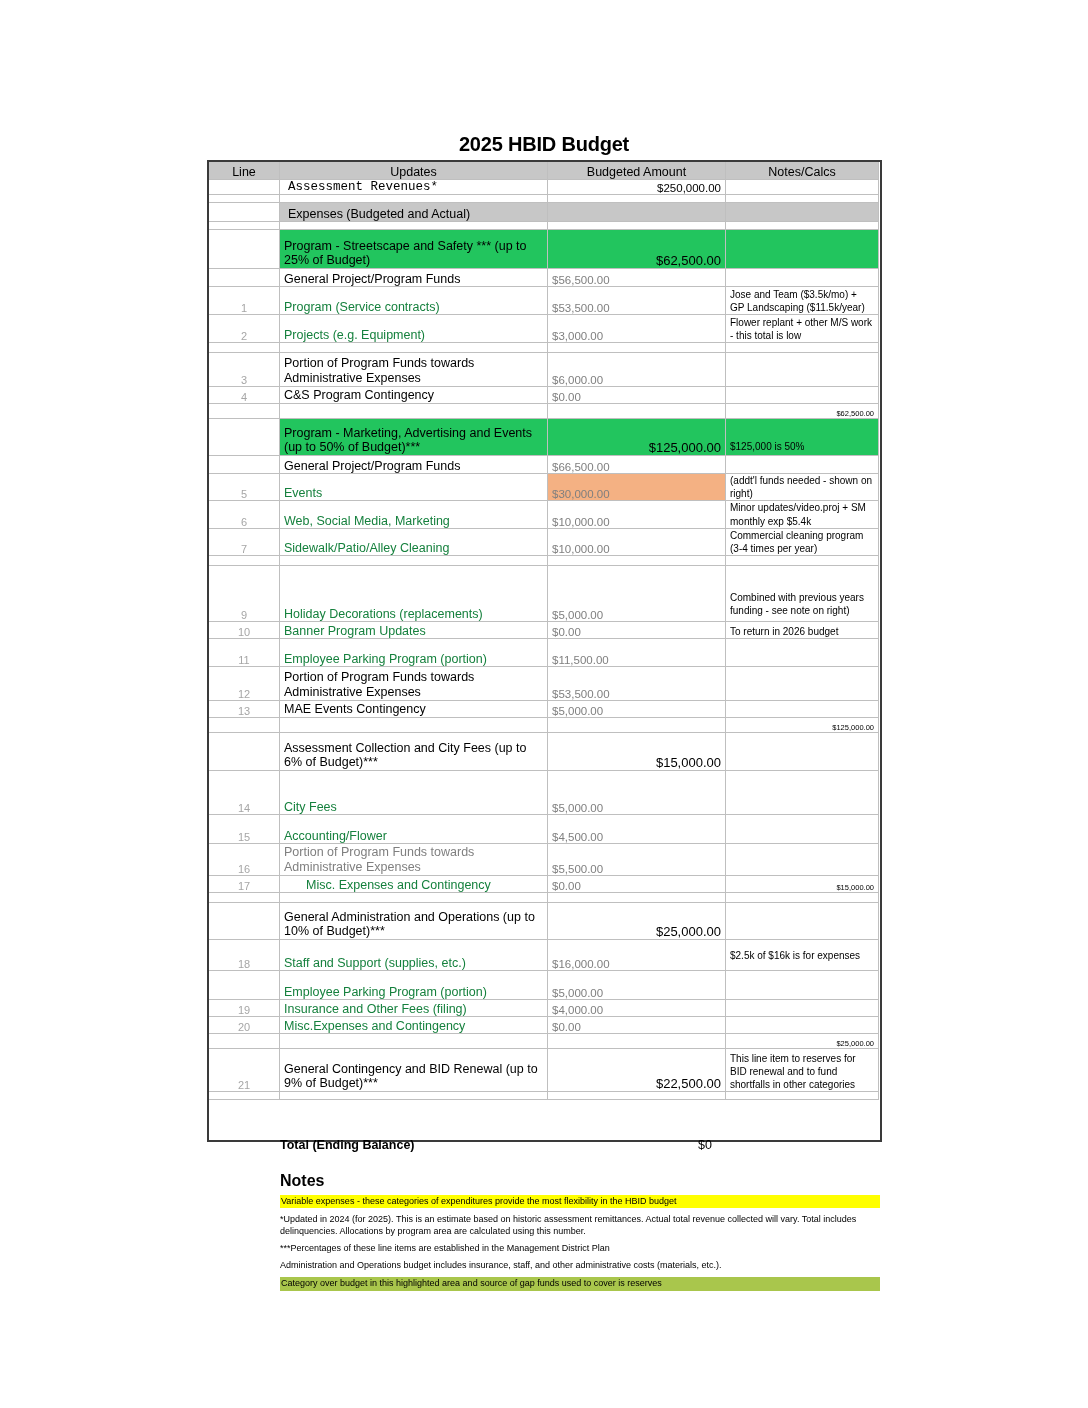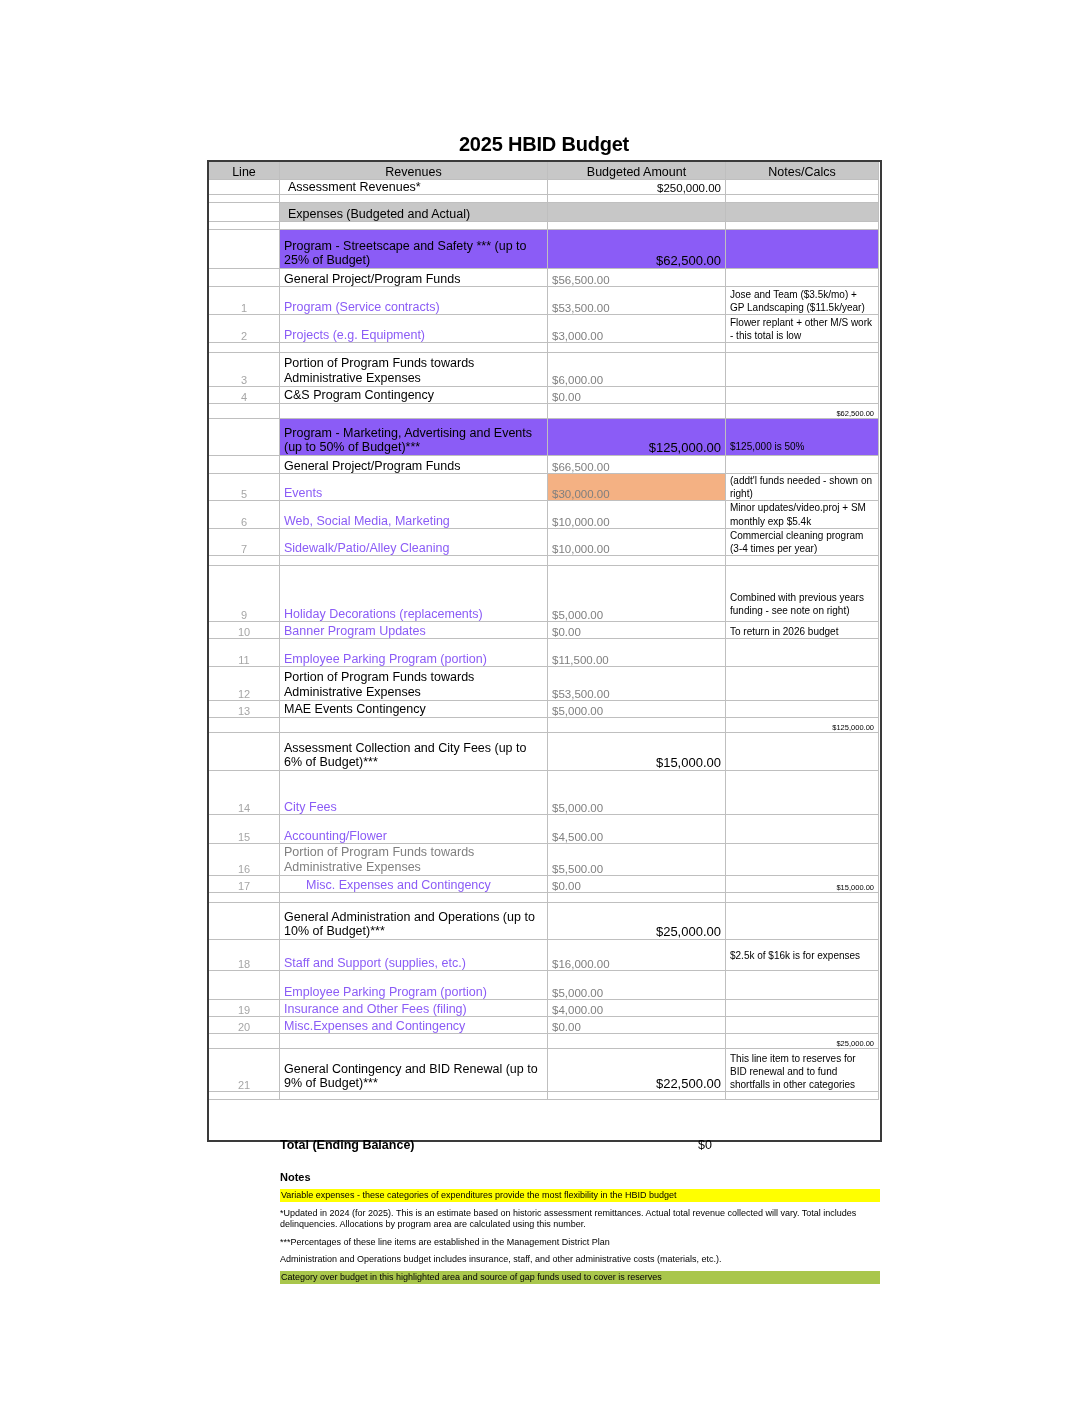--- a/index.html
+++ b/index.html
@@ -71,36 +71,36 @@
     font-weight:bold;
   }
 
   .sec-gray td{
     background:#c7c7c7;font-weight:bold;font-size:12.5px;
     height:18px;vertical-align:middle;
   }
   .spacer td{height:9px;}
   .spacer-sm td{height:7px;}
 
-  .yellow{background:#8b5cf6;}
+  .yellow{background:#22c55e;}
   .orange{background:#f4b183;}
 
   .cat-title{
     font-size:12.5px;font-weight:normal;line-height:1.18;
     vertical-align:middle;padding-top:2px;padding-bottom:2px;
   }
   .cat-amt{
     font-size:13px;text-align:right;padding-right:8px;
     vertical-align:middle;white-space:nowrap;
   }
   .sub-head{
     font-size:12.5px;padding-left:22px;color:#000;
   }
   .item{
-    font-size:12.5px;padding-left:36px;color:#8b5cf6;margin-left:29px;
+    font-size:12.5px;padding-left:36px;color:#15803d;margin-left:29px;
   }
   .item-blk{
     font-size:12.5px;padding-left:22px;color:#000;line-height:1.2;
   }
   .item-gray-blk{
     font-size:12.5px;padding-left:22px;color:#7f7f7f;line-height:1.2;
   }
   .amt-gray{color:#7f7f7f;}
   .mid{vertical-align:middle;}
 
@@ -108,21 +108,21 @@
     position:absolute;left:280px;top:1138px;width:460px;
     font-size:12.5px;font-weight:bold;
   }
   .total-row .tl{position:absolute;left:0;top:0;}
   .total-row .tv{position:absolute;left:418px;top:0;font-weight:normal;}
 
   .notes-block{
     position:absolute;left:280px;top:1171px;width:600px;
     font-size:9px;line-height:1.25;
   }
-  .notes-title{font-size:11px;font-weight:bold;margin-bottom:4px;}
+  .notes-title{font-size:16px;font-weight:bold;margin-bottom:4px;}
   .note{margin-bottom:6px;}
   .note-hl-yellow{background:#ffff00;display:block;padding:1px 1px;margin-bottom:6px;}
   .note-hl-green{background:#a9c64c;display:block;padding:1px 1px;}
   .ital{}
 </style>
 </head>
 <body>
 
 <div class="page">
 
@@ -131,28 +131,28 @@
   <table class="budget">
     <colgroup>
       <col class="c-line">
         <col class="c-desc">
         <col class="c-amt">
         <col class="c-notes">
     </colgroup>
     <tbody>
       <tr class="hdr">
         <td>Line</td>
-        <td>Revenues</td>
+        <td>Updates</td>
         <td>Budgeted Amount</td>
         <td>Notes/Calcs</td>
       </tr>
 
       <tr>
         <td class="line-cell"></td>
-        <td class="sub-head" style="padding-left:8px;">Assessment Revenues*</td>
+        <td class="sub-head" style="padding-left:8px;font-family:Liberation Mono, monospace;">Assessment Revenues*</td>
         <td class="amt-c">$250,000.00</td>
         <td></td>
       </tr>
 
       <tr class="spacer-sm">
         <td></td>
           <td></td>
         <td></td>
           <td></td>
       </tr>

